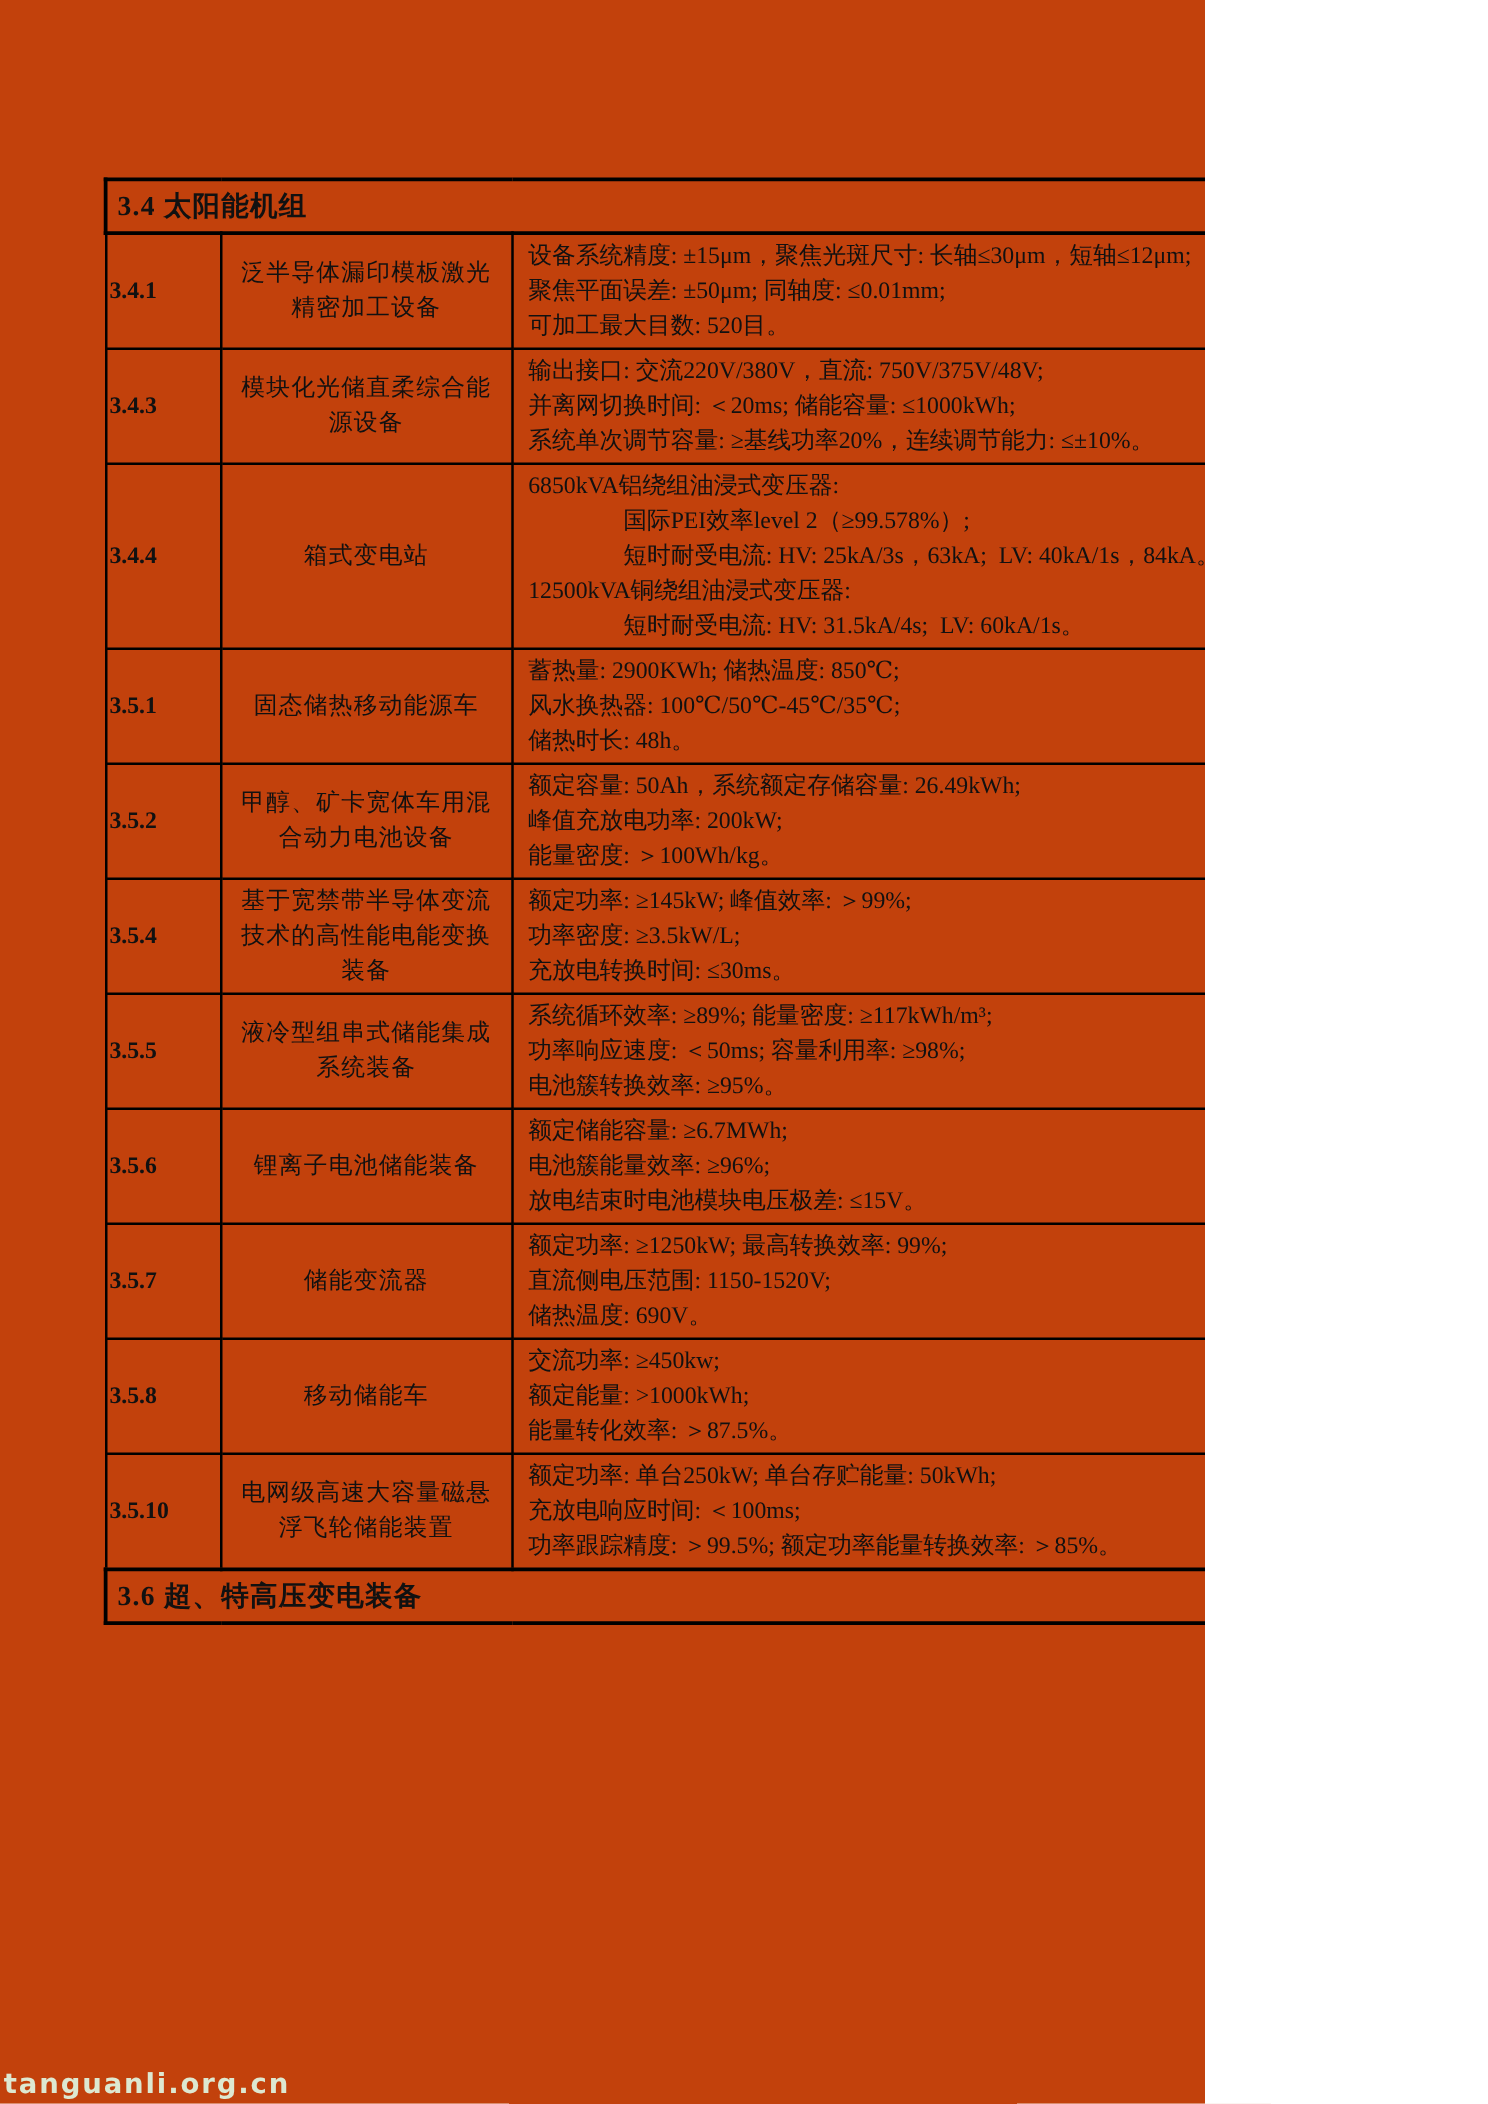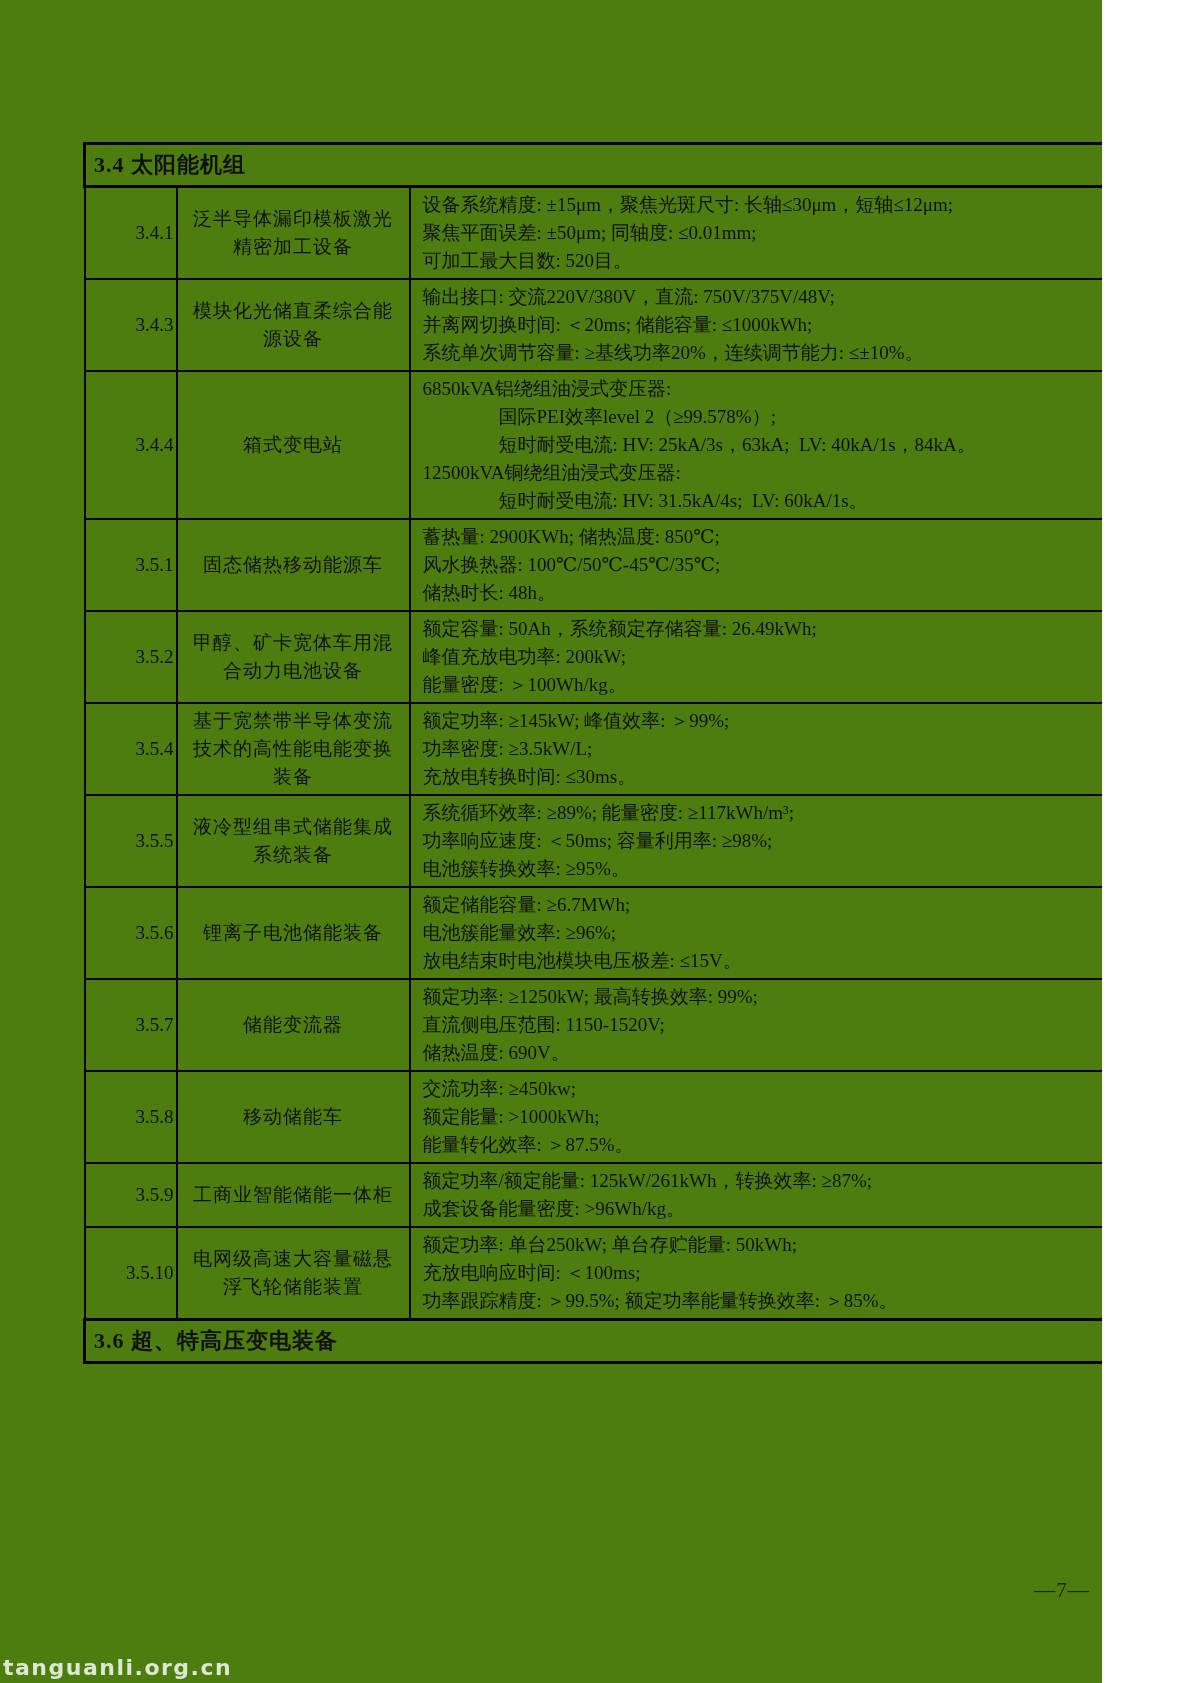--- a/index.html
+++ b/index.html
@@ -2,23 +2,23 @@
 <html><head>
 <meta charset="utf-8">
 <style>
   html, body {
     margin: 0;
     padding: 0;
     background: #ffffff;
   }
   .page {
     position: relative;
-    width: 1102px;
+    width: 964px;
     height: 1683px;
-    background: #4d7c0f;
+    background: #c2410c;
     overflow: hidden;
     font-family: "Liberation Serif", "DejaVu Serif", serif;
     color: #111111;
   }
   table.spec-table {
     position: absolute;
     left: 83px;
     top: 142px;
     width: 1024px;
     border-collapse: collapse;
@@ -38,22 +38,23 @@
   tr.section-row td {
     border: 3px solid #000000;
     font-size: 22px;
     font-weight: bold;
     padding: 7px 6px 7px 8px;
     line-height: 26px;
     letter-spacing: 1px;
   }
   tr.item-row td { height: 54px; }
   td.c-id {
-    text-align: right;
+    text-align: left;
     padding: 3px 2px;
+    font-weight: bold;
   }
   td.c-name {
     text-align: center;
     padding: 3px 6px;
     letter-spacing: 1px;
   }
   td.c-specs {
     text-align: left;
     padding: 3px 6px 3px 12px;
     margin-left: 48px;
@@ -218,29 +219,20 @@
     <td class="c-name">移动储能车</td>
     <td class="c-specs">
   <div class="spec-line">交流功率: ≥450kw;</div>
 
   <div class="spec-line">额定能量: &gt;1000kWh;</div>
 
   <div class="spec-line">能量转化效率: ＞87.5%。</div>
 </td>
   </tr>
 
-  <tr class="item-row">
-    <td class="c-id">3.5.9</td>
-    <td class="c-name">工商业智能储能一体柜</td>
-    <td class="c-specs">
-  <div class="spec-line">额定功率/额定能量: 125kW/261kWh，转换效率: ≥87%;</div>
-
-  <div class="spec-line">成套设备能量密度: &gt;96Wh/kg。</div>
-</td>
-  </tr>
 
   <tr class="item-row">
     <td class="c-id">3.5.10</td>
     <td class="c-name">电网级高速大容量磁悬浮飞轮储能装置</td>
     <td class="c-specs">
   <div class="spec-line">额定功率: 单台250kW; 单台存贮能量: 50kWh;</div>
 
   <div class="spec-line">充放电响应时间: ＜100ms;</div>
 
   <div class="spec-line">功率跟踪精度: ＞99.5%; 额定功率能量转换效率: ＞85%。</div>

